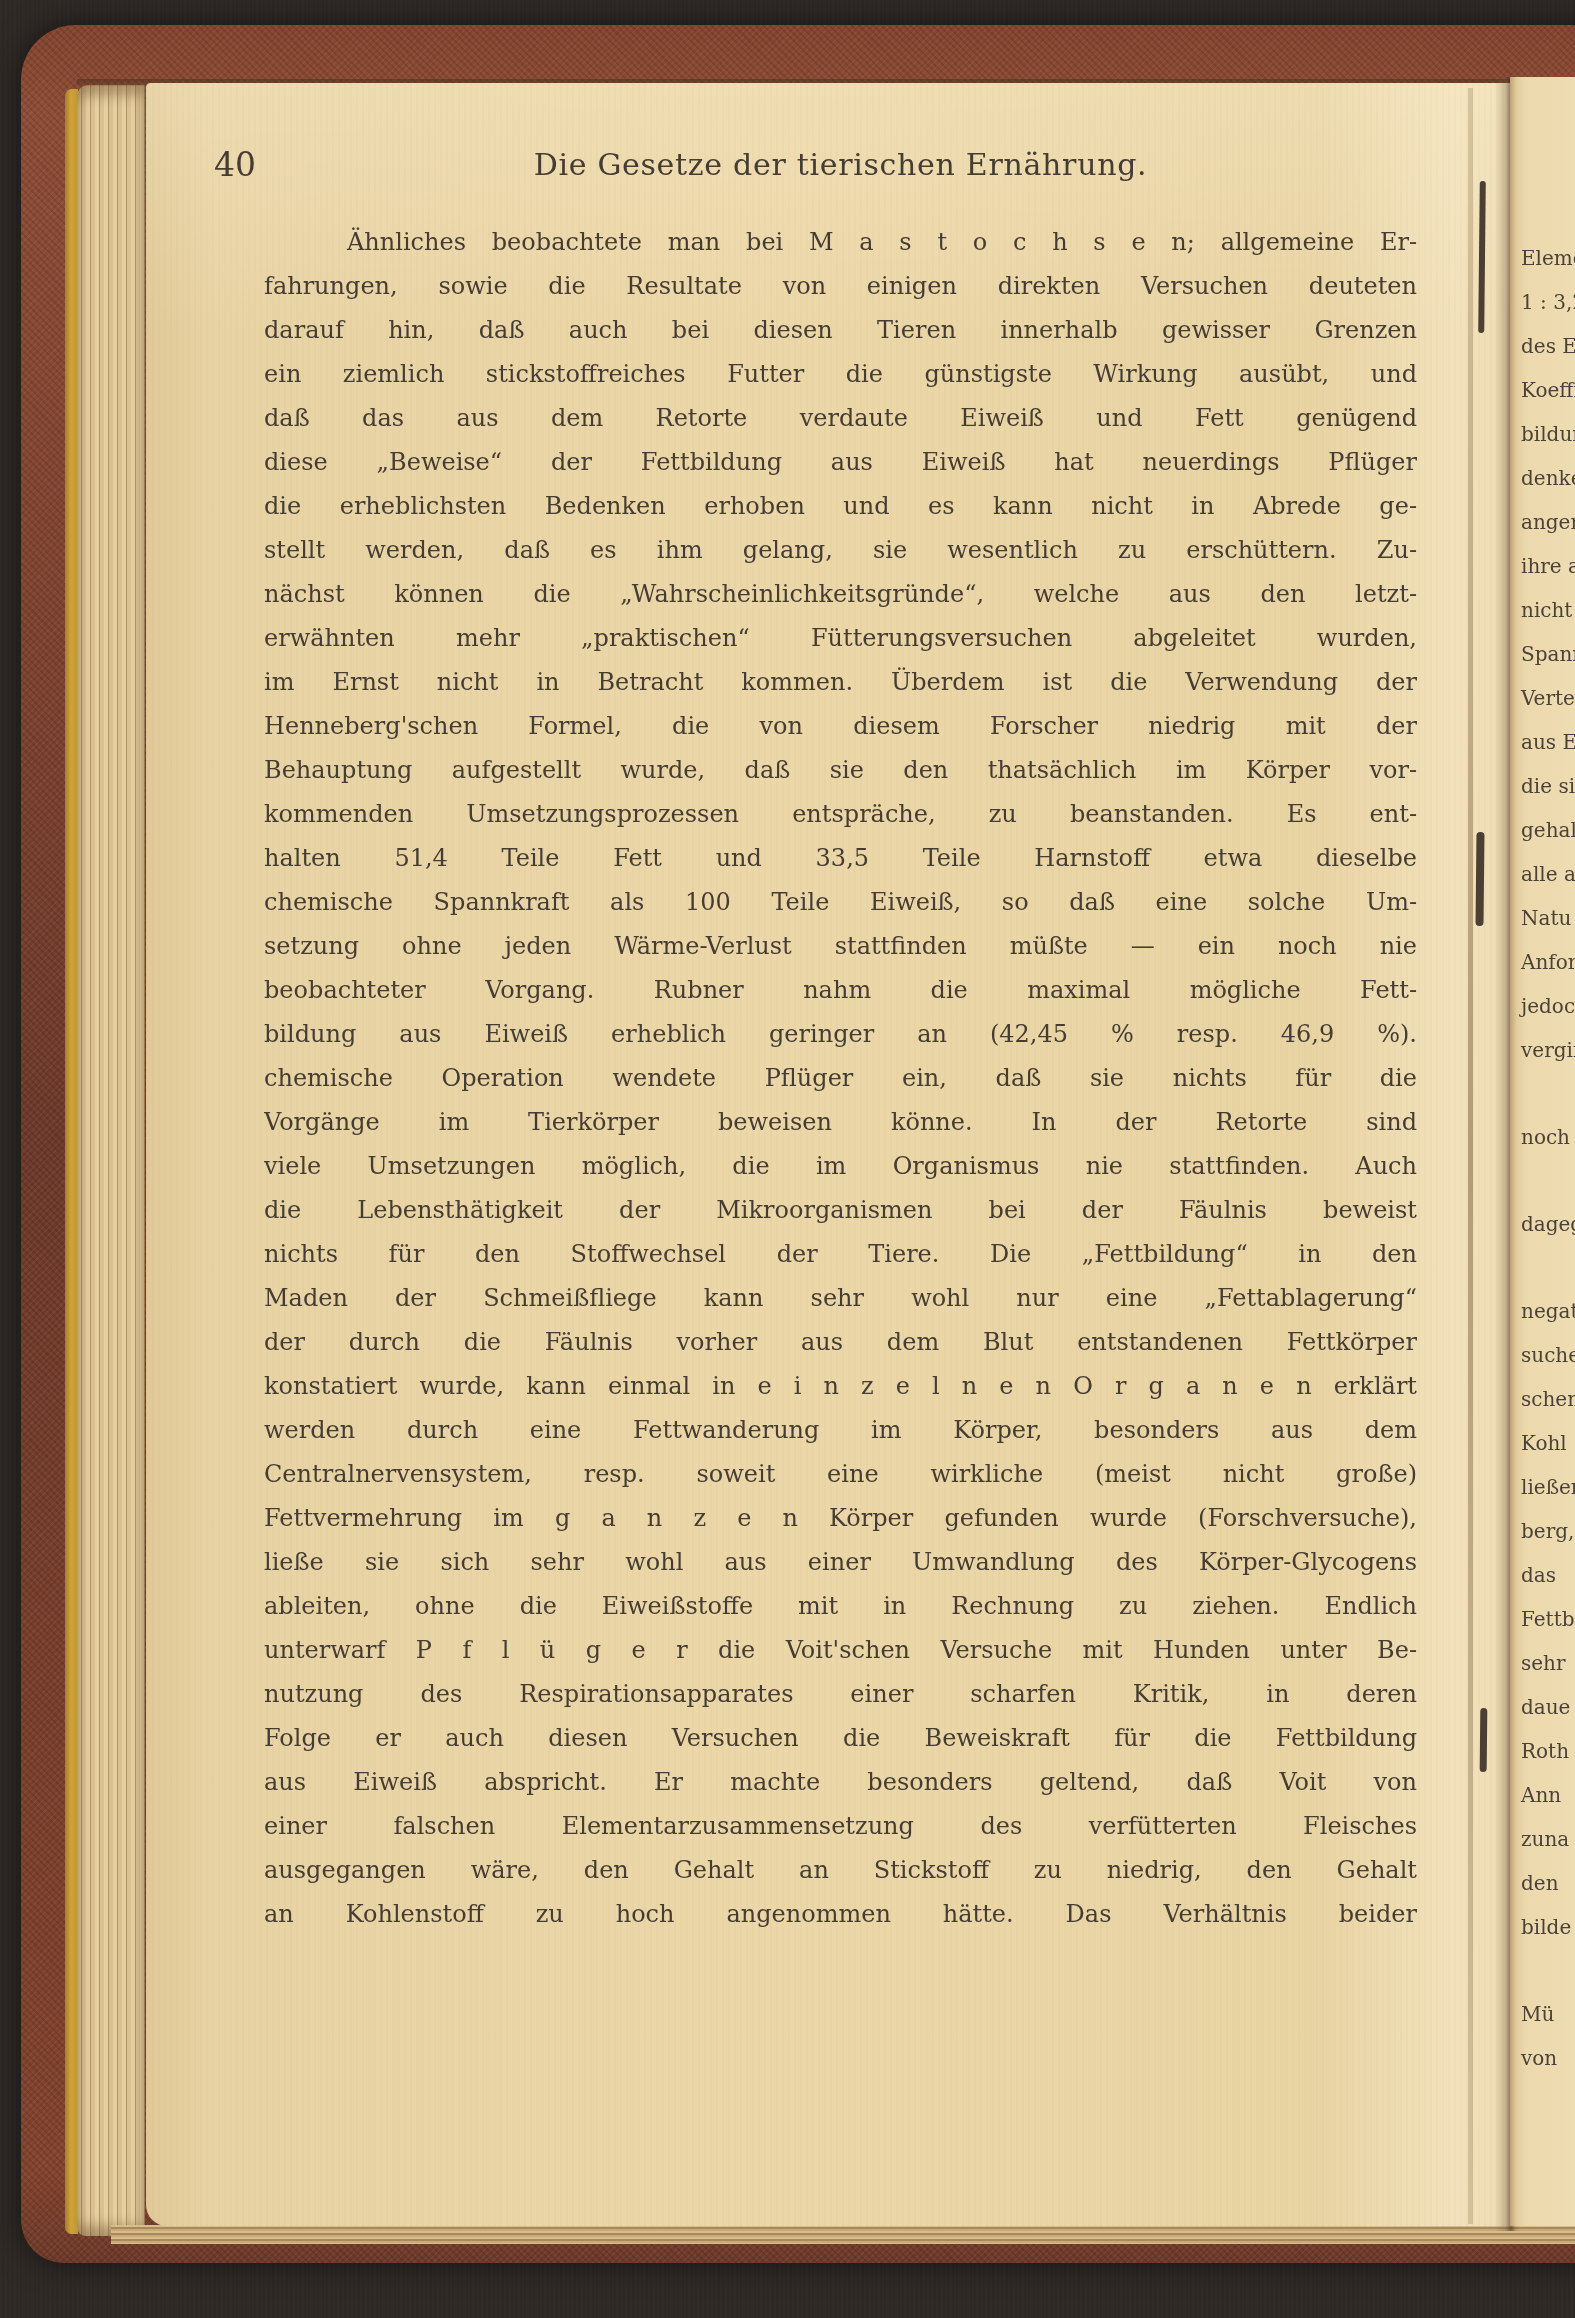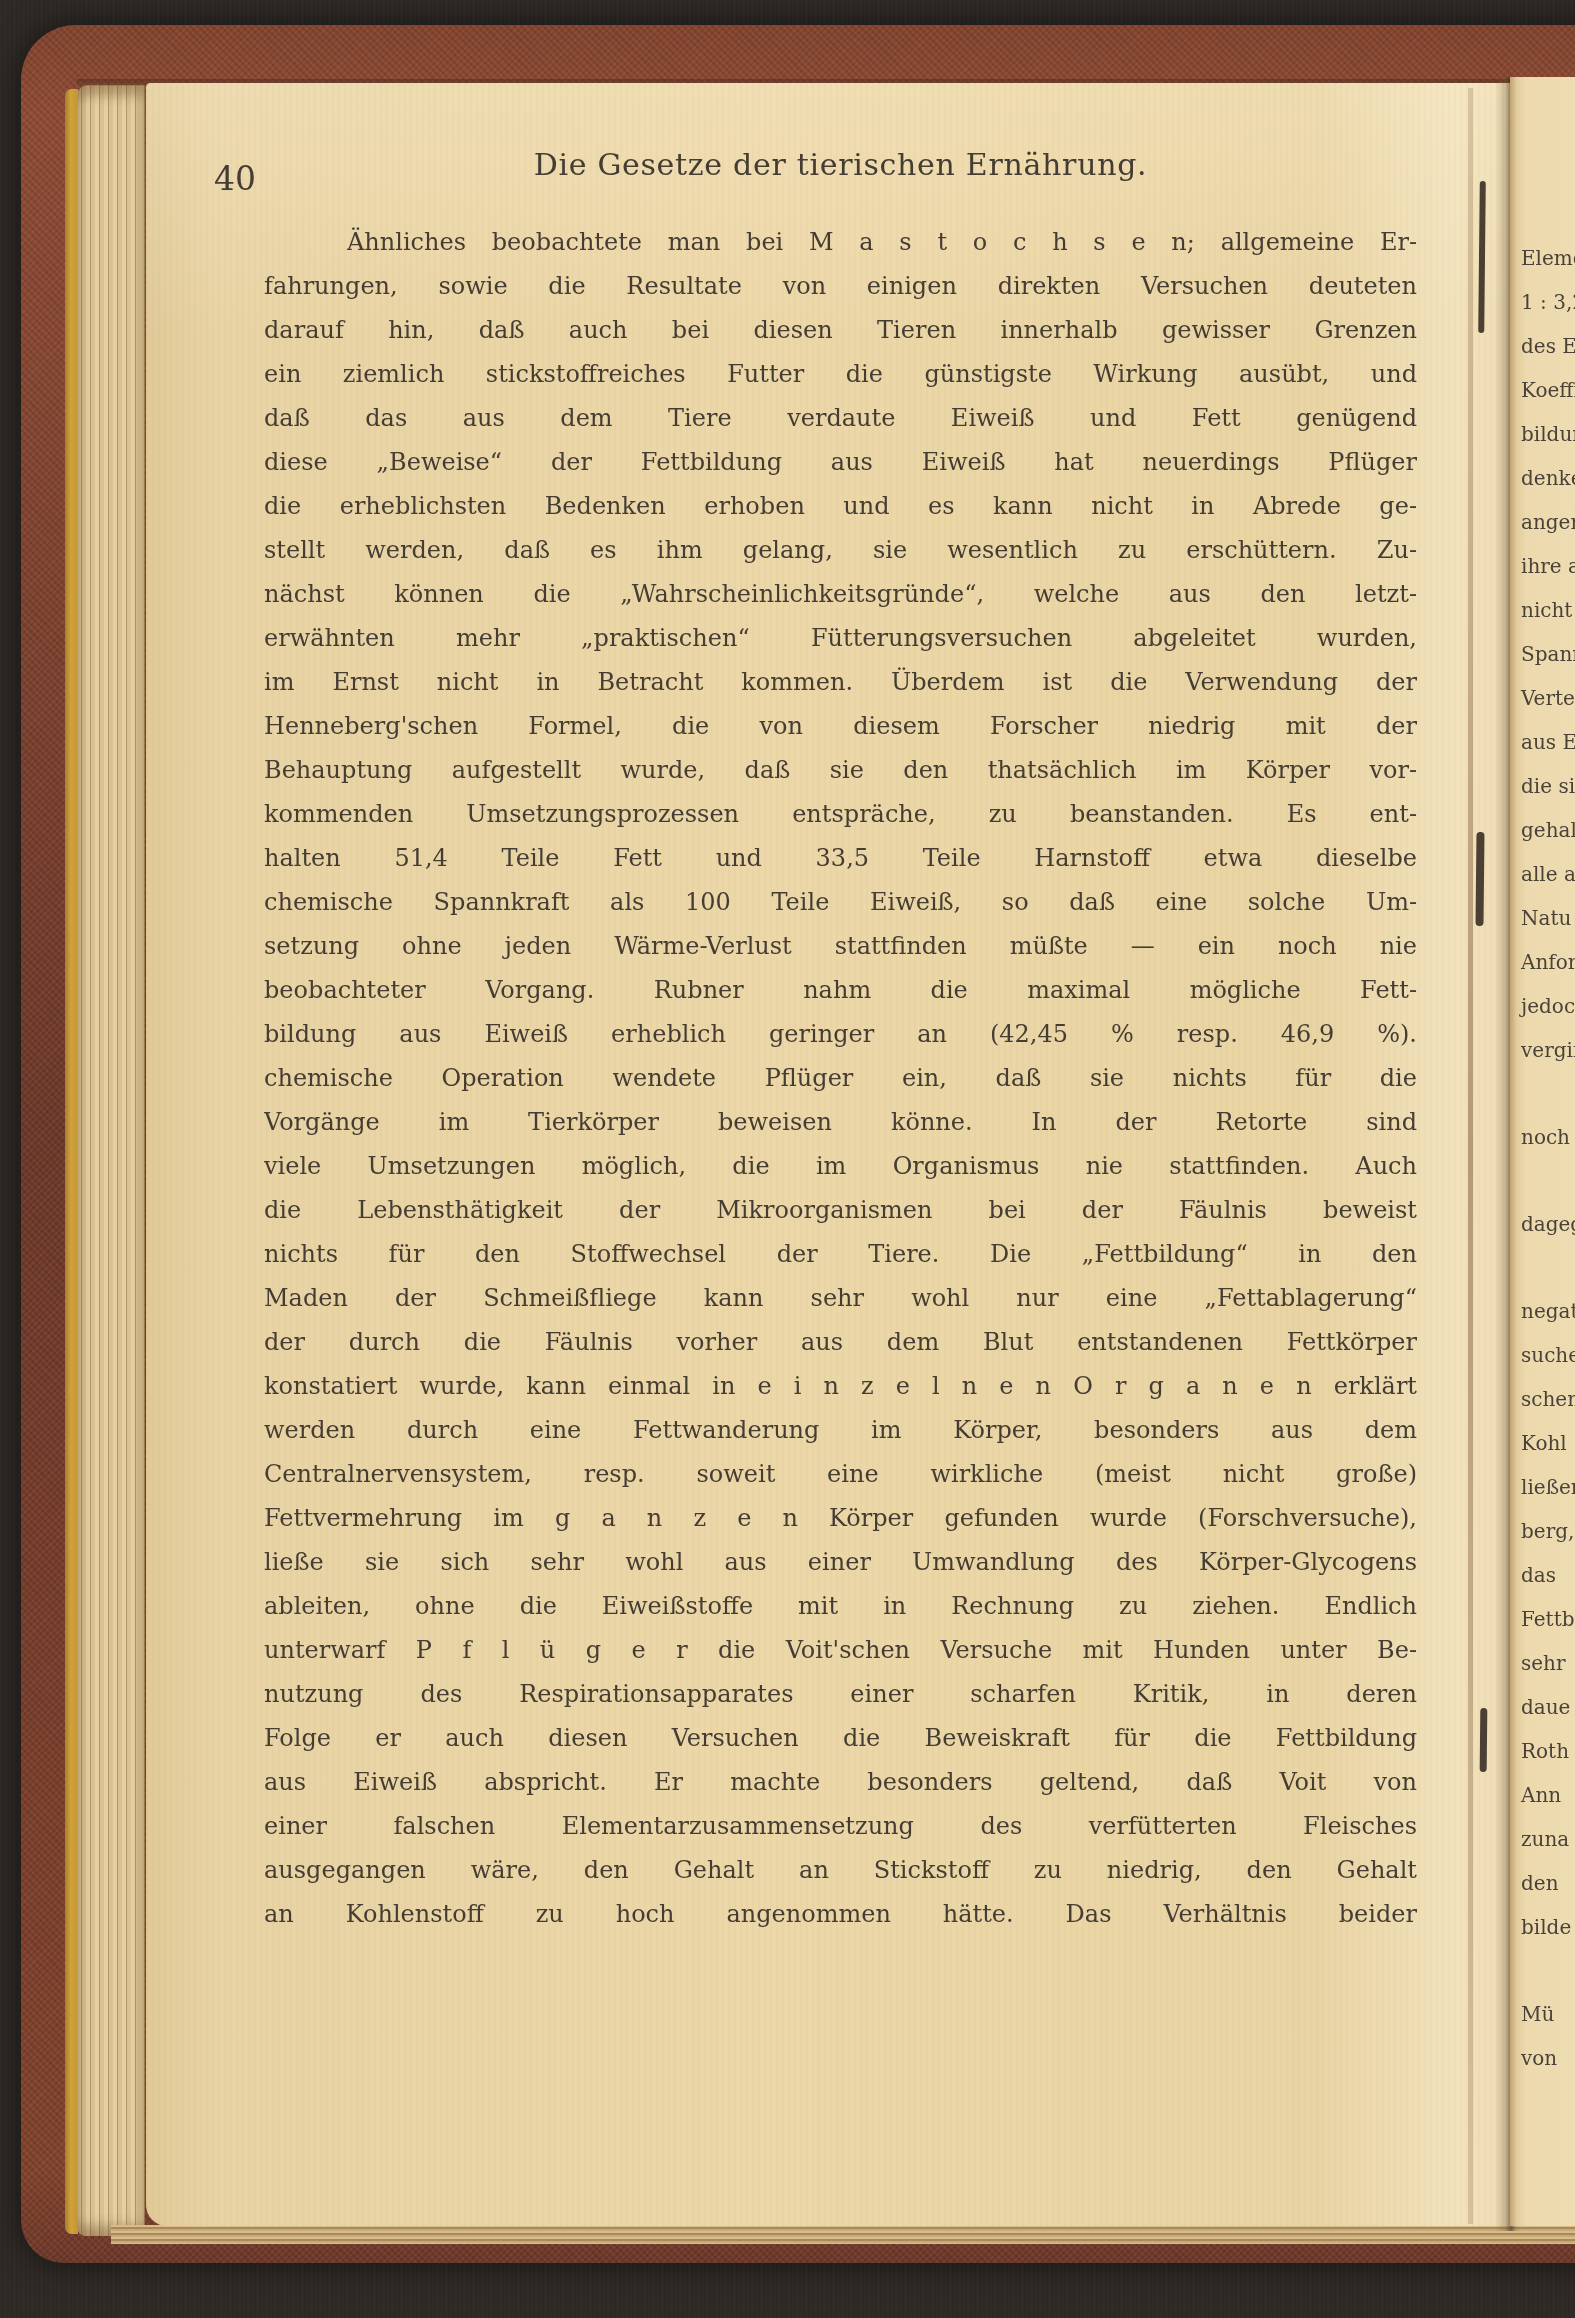--- a/index.html
+++ b/index.html
@@ -48,21 +48,21 @@
   .page-main{
     position:absolute;left:146px;top:83px;width:1364px;height:2143px;
     background:
       repeating-linear-gradient(90deg,rgba(130,100,55,.03) 0 2.2px,transparent 2.2px 6px),
       linear-gradient(180deg,rgba(255,245,215,.25) 0%,rgba(255,245,215,0) 12%),
       linear-gradient(90deg,#e0c997 0%,#e8d3a4 5%,var(--paper,#ecd7a8) 45%,#e9d4a4 86%,#f2e2bc 96%,#eedcb2 100%);
     border-radius:4.5px 0 0 21px;
     color:var(--ink,#453d33);
   }
   .pagenum{
-    position:absolute;left:68px;top:73px;
+    position:absolute;left:68px;top:59px;
     font-size:33px;line-height:45px;color:var(--ink,#453d33);
   }
   .running-header{
     position:absolute;left:118px;top:59px;width:1153px;
     text-align:center;font-size:30px;line-height:45px;letter-spacing:0.7px;
     color:var(--ink,#453d33);
   }
   .main-text{position:absolute;left:118px;top:137px;width:1153px;}
   .tline{
     height:44px;line-height:44px;font-size:24px;overflow:hidden;
@@ -101,21 +101,21 @@
   <div class="top-edge"></div>
 
   <div class="page-main">
     <div class="pagenum">40</div>
     <div class="running-header">Die Gesetze der tierischen Ernährung.</div>
     <div class="main-text" id="mainText">
         <div class="tline indent">Ähnliches beobachtete man bei M a s t o c h s e n; allgemeine Er-</div>
         <div class="tline">fahrungen, sowie die Resultate von einigen direkten Versuchen deuteten</div>
         <div class="tline">darauf hin, daß auch bei diesen Tieren innerhalb gewisser Grenzen</div>
         <div class="tline">ein ziemlich stickstoffreiches Futter die günstigste Wirkung ausübt, und</div>
-        <div class="tline">daß das aus dem Tiere verdaute Eiweiß und Fett genügend</div>
+        <div class="tline">daß das aus dem Retorte verdaute Eiweiß und Fett genügend</div>
         <div class="tline">diese „Beweise“ der Fettbildung aus Eiweiß hat neuerdings Pflüger</div>
         <div class="tline">die erheblichsten Bedenken erhoben und es kann nicht in Abrede ge-</div>
         <div class="tline">stellt werden, daß es ihm gelang, sie wesentlich zu erschüttern. Zu-</div>
         <div class="tline">nächst können die „Wahrscheinlichkeitsgründe“, welche aus den letzt-</div>
         <div class="tline">erwähnten mehr „praktischen“ Fütterungsversuchen abgeleitet wurden,</div>
         <div class="tline">im Ernst nicht in Betracht kommen. Überdem ist die Verwendung der</div>
         <div class="tline">Henneberg'schen Formel, die von diesem Forscher niedrig mit der</div>
         <div class="tline">Behauptung aufgestellt wurde, daß sie den thatsächlich im Körper vor-</div>
         <div class="tline">kommenden Umsetzungsprozessen entspräche, zu beanstanden. Es ent-</div>
         <div class="tline">halten 51,4 Teile Fett und 33,5 Teile Harnstoff etwa dieselbe</div>

